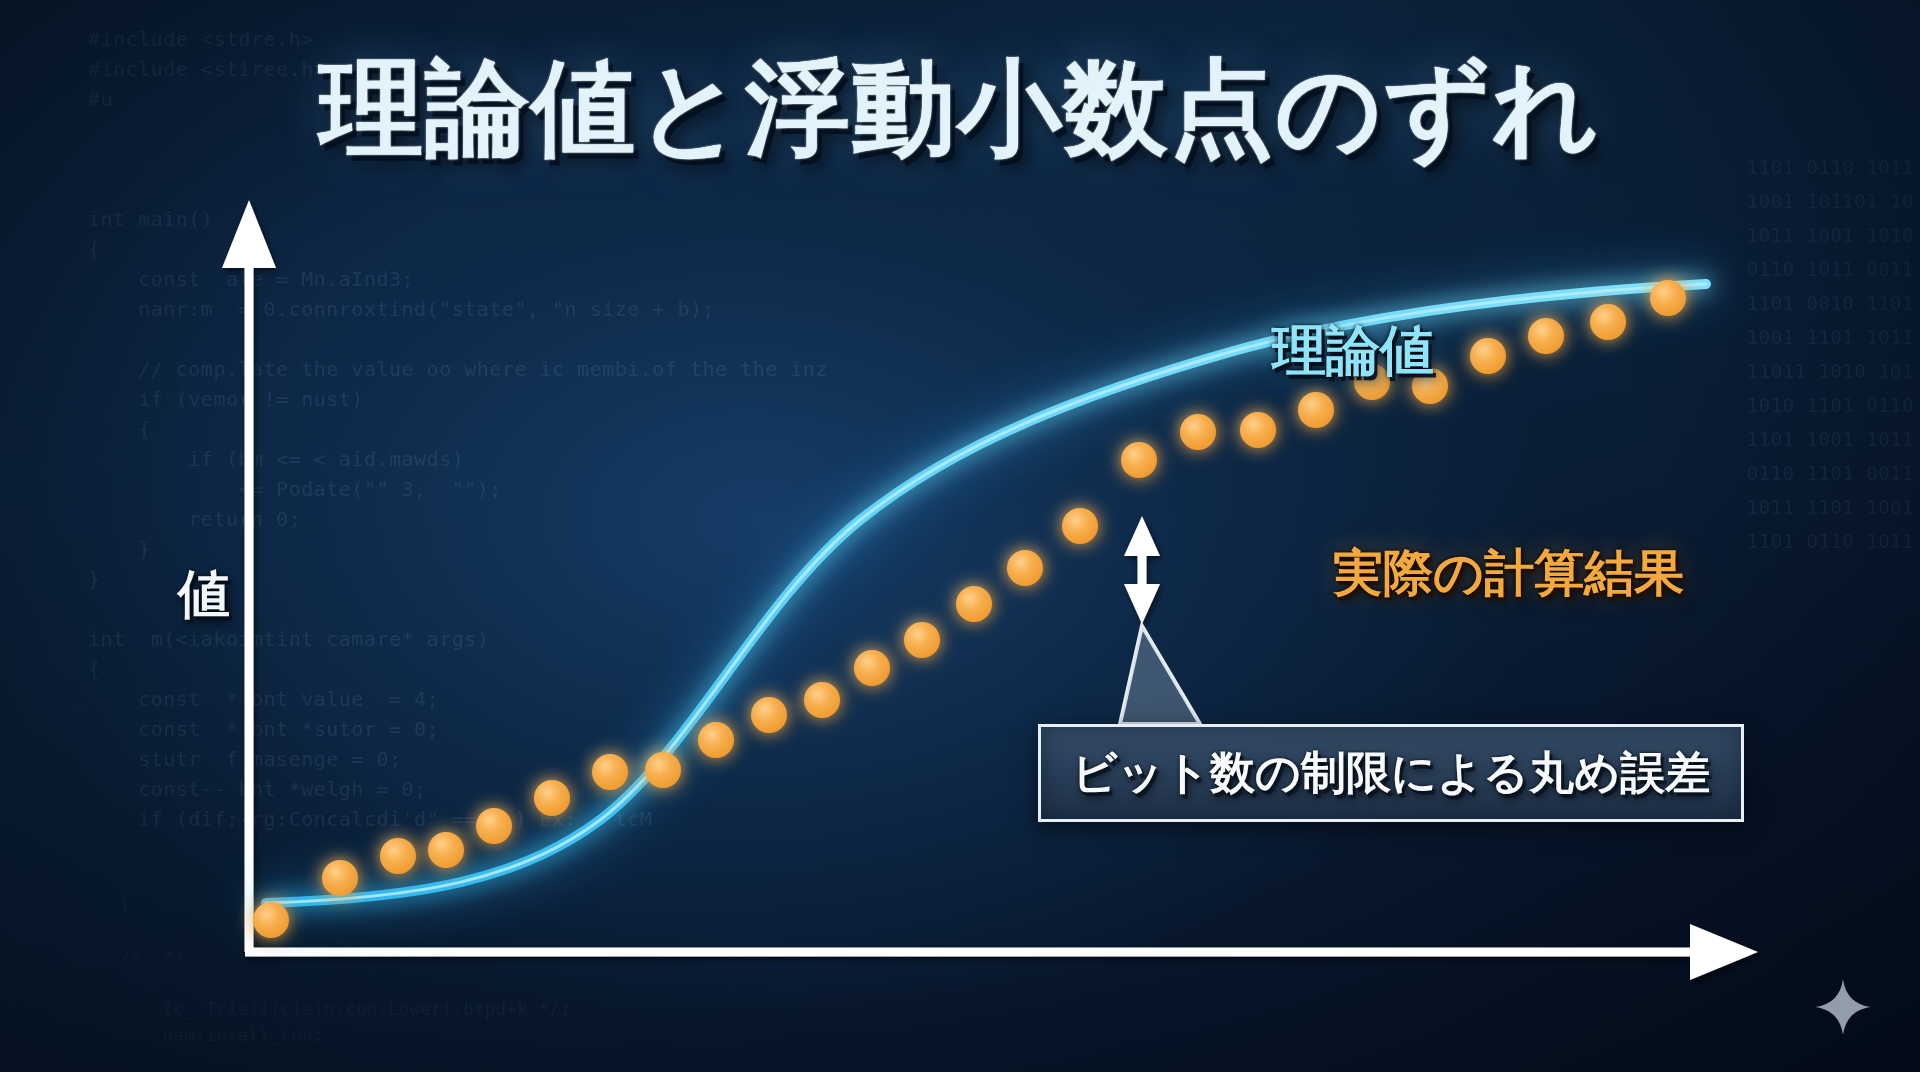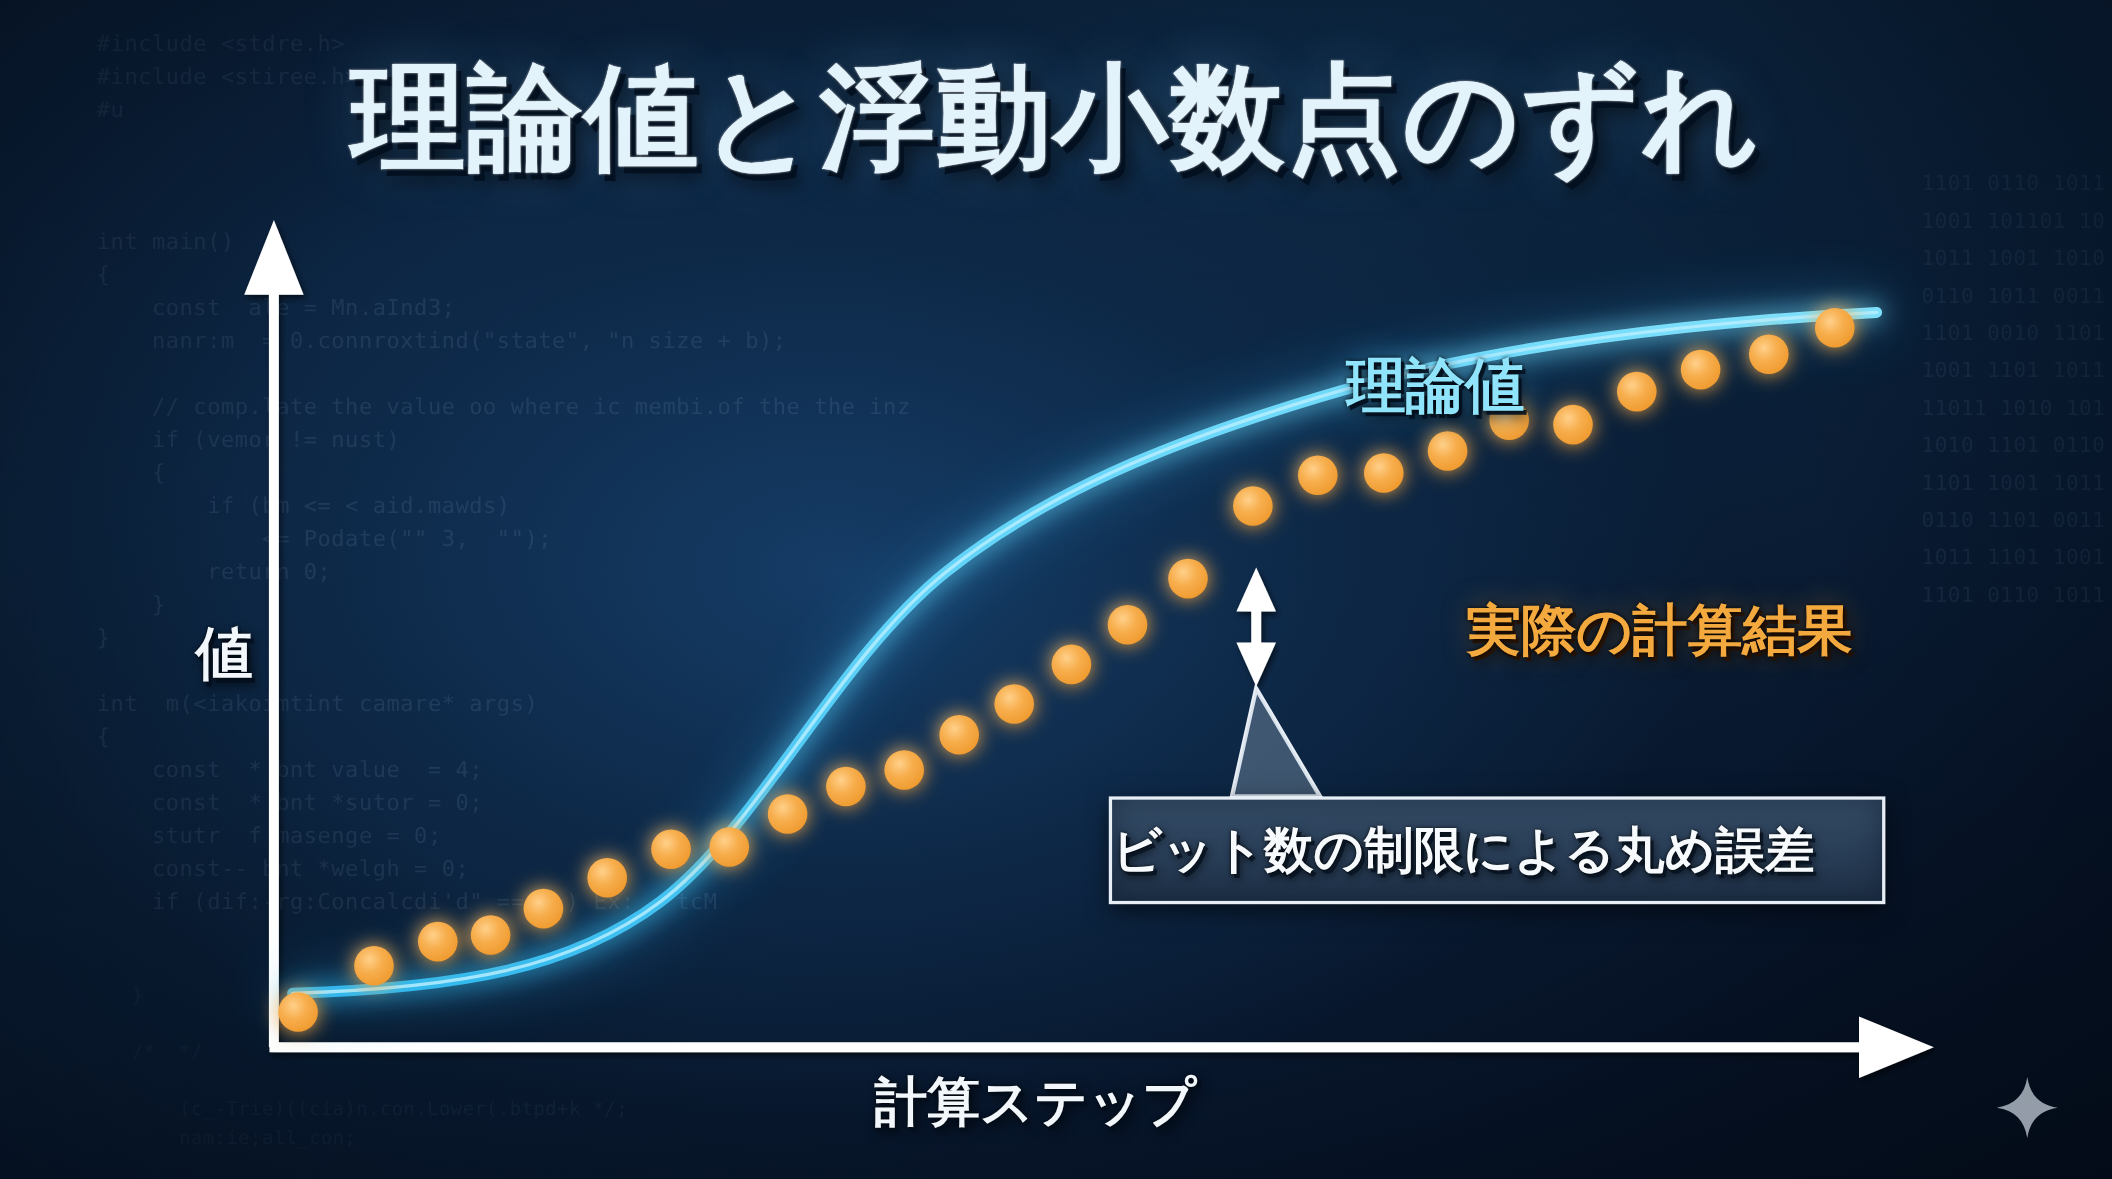--- a/index.html
+++ b/index.html
@@ -47,45 +47,45 @@
     background:linear-gradient(180deg,#ffffff 0%,#ddeef9 45%,#b9dcf0 100%);
     -webkit-background-clip:text;background-clip:text;
   }
 
   
   #chart{position:absolute;left:0;top:0;width:1920px;height:1072px;}
 
   
   .lbl{position:absolute;white-space:nowrap;font-weight:bold;}
   #lbl-theory{
-    left:1224px;top:315px;font-size:54px;color:#8fe4fb;
+    left:1272px;top:315px;font-size:54px;color:#8fe4fb;
     text-shadow:0 0 4px rgba(0,0,0,.85),3px 4px 0 rgba(3,18,34,.9),4px 6px 12px rgba(0,0,0,.7),0 0 28px rgba(90,200,255,.45);
     text-align:center;
   }
   #lbl-actual{
     left:1333px;top:540px;font-size:50px;color:#f4a93f;
     text-shadow:0 0 4px rgba(0,0,0,.85),3px 4px 0 rgba(40,18,2,.9),4px 6px 12px rgba(0,0,0,.75),0 0 26px rgba(250,160,50,.35);
     font-family:Liberation Mono, monospace;
   }
   #lbl-yaxis{
     left:178px;top:560px;font-size:52px;color:#f2f7fb;
     text-shadow:0 0 3px rgba(0,0,0,.8),3px 4px 0 rgba(4,16,30,.9),4px 6px 11px rgba(0,0,0,.7);
   }
   #lbl-xaxis{
     left:795px;top:970px;font-size:48px;color:#f2f7fb;
     text-shadow:0 0 3px rgba(0,0,0,.8),3px 4px 0 rgba(4,16,30,.9),4px 6px 11px rgba(0,0,0,.7);
   }
 
   
   #callout{
-    position:absolute;left:1008px;top:724px;width:700px;height:92px;
+    position:absolute;left:1038px;top:724px;width:700px;height:92px;
     background:linear-gradient(180deg,rgba(58,82,108,0.92) 0%, rgba(42,63,88,0.94) 55%, rgba(32,50,72,0.95) 100%);
     border:3px solid #e8eef5;
     box-shadow:0 6px 20px rgba(0,0,0,.55), inset 0 0 26px rgba(10,24,42,.5);
-    display:flex;align-items:center;
+    display:flex;align-items:center;justify-content:center;
   }
   #callout-text{
     font-size:45px;font-weight:bold;color:#f7fafd;white-space:nowrap;
     text-shadow:0 0 3px rgba(0,0,0,.8),3px 4px 0 rgba(8,20,34,.85),3px 5px 9px rgba(0,0,0,.7);
   }
 
   
   #sparkle{position:absolute;right:48px;bottom:36px;width:58px;height:58px;opacity:.75;}
 </style>
 </head>
@@ -229,21 +229,20 @@
 
     <g>
       <polygon points="1142,626 1120,724 1200,724" fill="none" stroke="#e8eef5" stroke-width="4"></polygon>
       <polygon points="1142,626 1120,724 1200,724" fill="rgba(180,198,216,0.30)"></polygon>
     </g>
   </svg>
 
   <div class="lbl" id="lbl-theory">理論値</div>
   <div class="lbl" id="lbl-actual">実際の計算結果</div>
   <div class="lbl" id="lbl-yaxis">値</div>
-  <div class="lbl" id="lbl-xaxis">計算ステップ</div>
 
   <div id="callout">
     <span id="callout-text">ビット数の制限による丸め誤差</span>
   </div>
 
   <svg id="sparkle" viewBox="0 0 100 100">
     <path d="M50 2 C54 30 70 46 98 50 C70 54 54 70 50 98 C46 70 30 54 2 50 C30 46 46 30 50 2 Z" fill="#c3cdd8"></path>
   </svg>
 
 </div>

